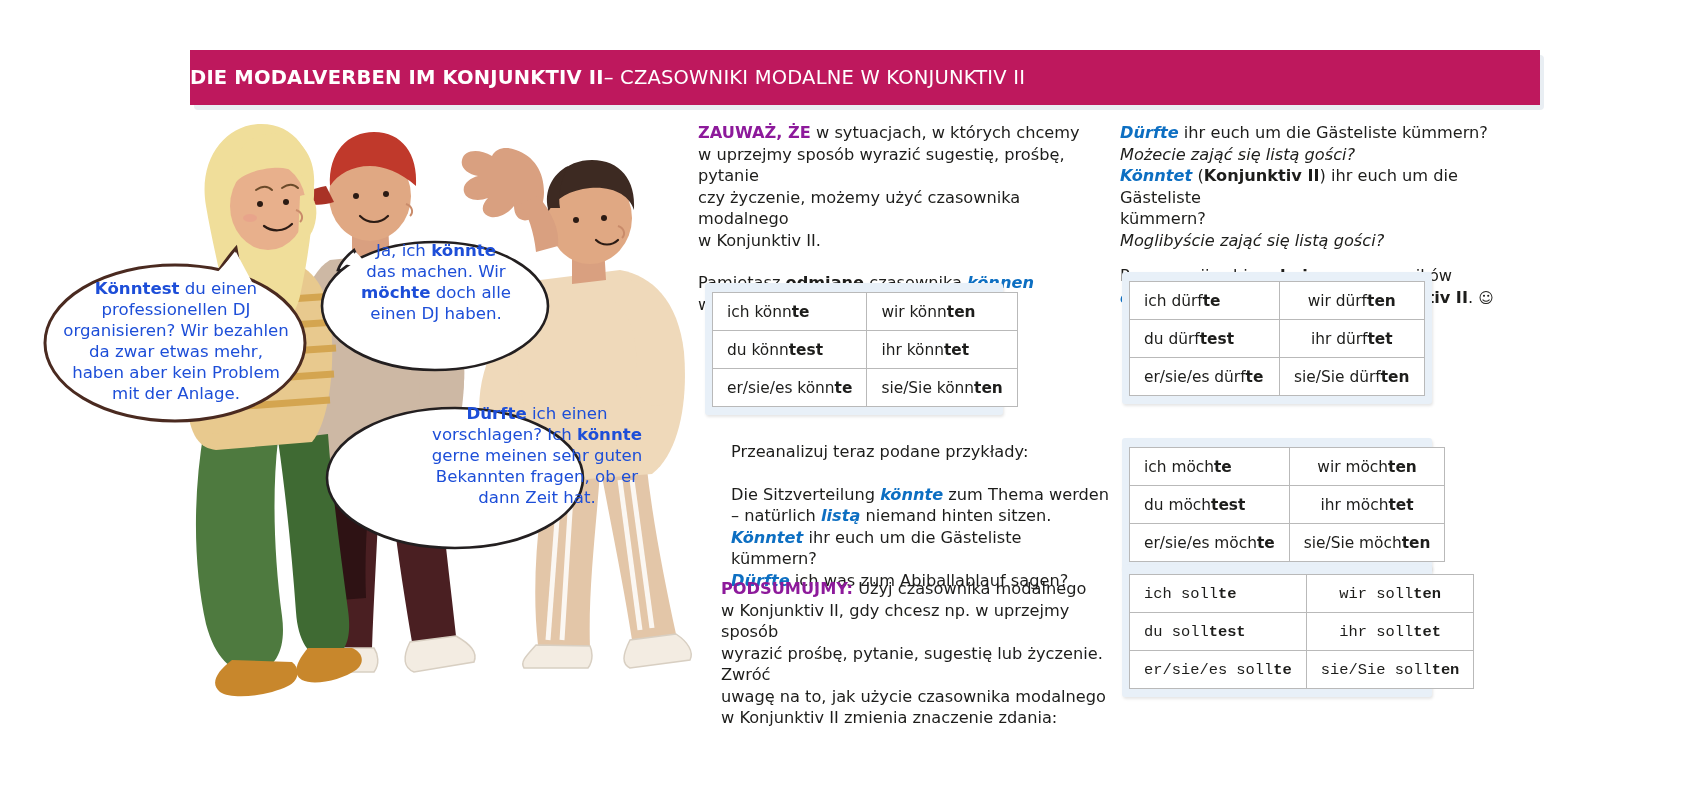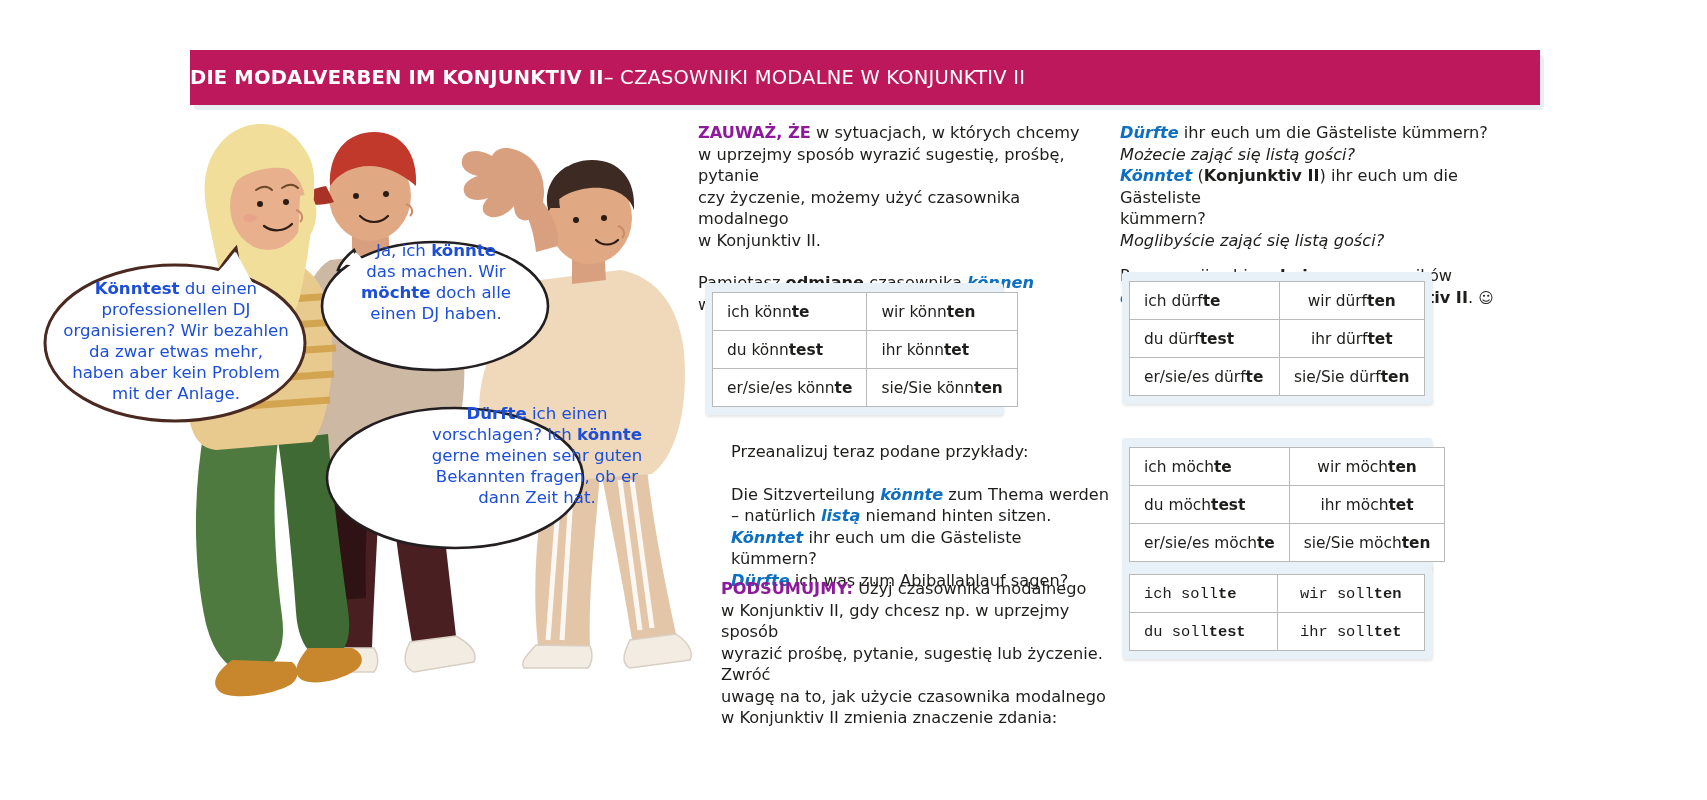--- a/index.html
+++ b/index.html
@@ -302,17 +302,21 @@
     <table class="conj">
         <tbody>
           <tr>
             <td class="l">ich soll<span class="b">te</span></td>
             <td class="c">wir soll<span class="b">ten</span></td>
           </tr>
           <tr>
             <td class="l">du soll<span class="b">test</span></td>
             <td class="c">ihr soll<span class="b">tet</span></td>
           </tr>
+          <tr>
+            <td class="l">er/sie/es soll<span class="b">te</span></td>
+            <td class="c">sie/Sie soll<span class="b">ten</span></td>
+          </tr>
         </tbody>
       </table>
   </div>
 
 </div>
 
 </body></html>

